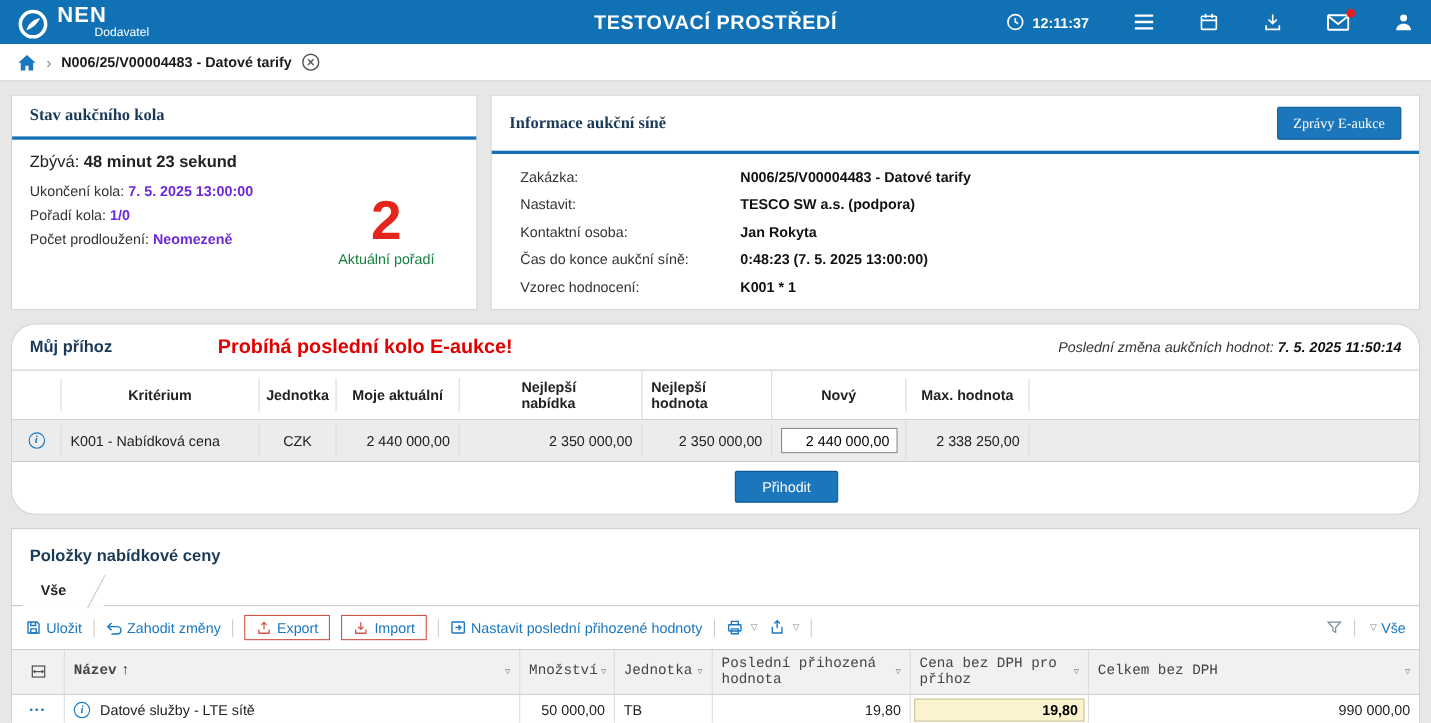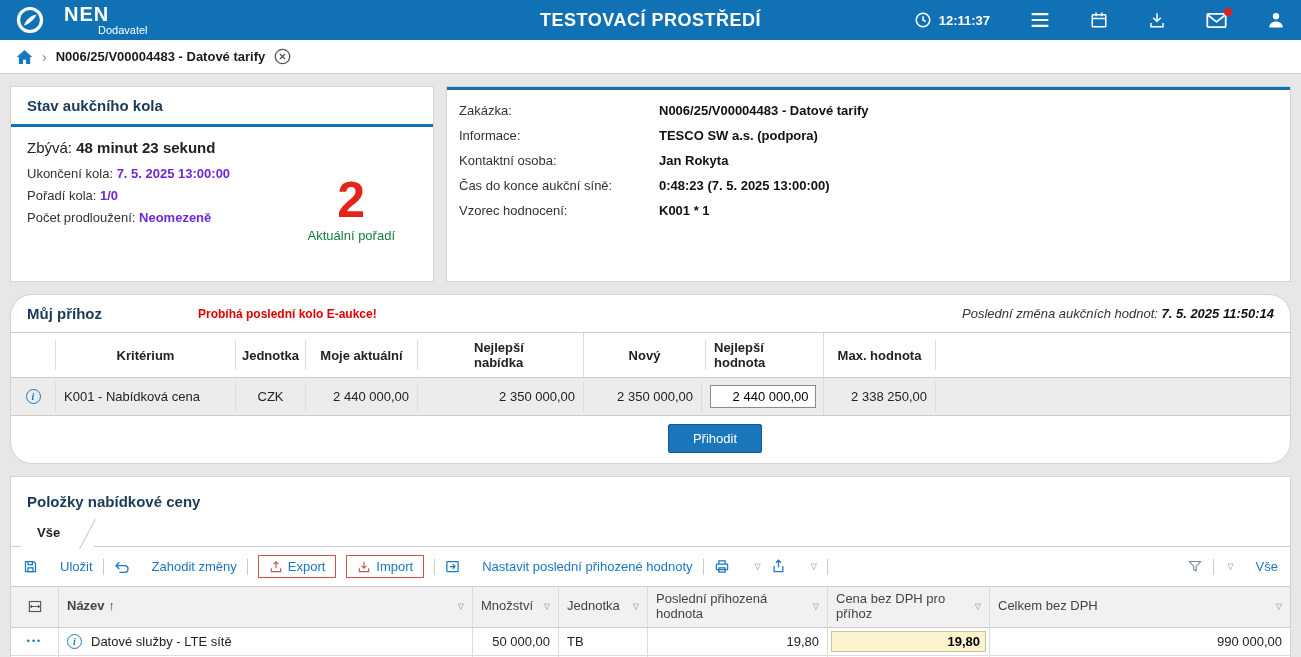--- a/index.html
+++ b/index.html
@@ -1,66 +1,66 @@
 <!DOCTYPE html>
 <html><head>
 <meta charset="utf-8">
 <style>
   * { margin:0; padding:0; box-sizing:border-box; }
   html,body { width:1301px; height:657px; overflow:hidden; }
   body { font-family:"Liberation Sans", sans-serif; background:#e7e7e7; color:#222; }
 
   
   .topbar { height:40px; background:#1171b5; display:flex; align-items:center; padding:0 16px; position:relative; color:#fff; }
-  .brand { display:flex; align-items:center; gap:20px; cursor:pointer; }
+  .brand { display:flex; align-items:flex-end; gap:8px; cursor:pointer; }
   .brand-text { display:flex; flex-direction:column; line-height:1; }
   .brand-name { font-size:20px; font-weight:bold; letter-spacing:1px; }
   .brand-sub { font-size:11px; margin-top:1px; margin-left:34px; }
   .top-title { position:absolute; left:50%; transform:translateX(-50%); font-size:18px; font-weight:bold; letter-spacing:.5px; }
   .top-right { margin-left:auto; display:flex; align-items:center; gap:40px; }
   .clockbox { display:flex; align-items:center; gap:7px; font-size:13px; font-weight:bold; }
   .icon-btn { display:flex; align-items:center; cursor:pointer; position:relative; }
   .mail-dot { position:absolute; top:-4px; right:-5px; width:8px; height:8px; border-radius:50%; background:#e02020; }
 
   
   .crumbbar { height:34px; background:#fff; border-bottom:1px solid #cfcfcf; display:flex; align-items:center; padding:0 16px; gap:9px; }
   .crumb-sep { color:#888; font-size:14px; }
   .crumb-item { font-size:13px; font-weight:bold; color:#1b1b1b; }
 
   
   .content { padding:12px 10px; }
   .row-top { display:flex; gap:12px; }
   .panel { background:#fff; border:1px solid #d2d2d2; }
-  .panel-head { display:flex; align-items:center; justify-content:space-between; padding:10px 16px; }
+  .panel-head { display:flex; align-items:center; justify-content:space-between; padding:10px 16px;font-family:Liberation Serif, serif; }
   .panel-title { font-size:15px; font-weight:bold; color:#1b3a57; }
   .blue-rule { height:3px; background:#1470b4; }
 
   
   .p-left { width:424px; flex:none; position:relative; height:196px; }
   .p-left .body { padding:12px 16px; }
   .line-big { font-size:15px; margin-bottom:10px; }
   .line-big b { font-size:15px; }
   .line { font-size:13px; margin:7px 0; color:#333; }
   .line b { color:#6d28d9; }
   .rank { position:absolute; right:38px; top:88px; text-align:center; }
   .rank-num { font-size:50px; line-height:1; font-weight:bold; color:#e4251b; }
   .rank-label { font-size:13px; color:#15803d; margin-top:3px; }
 
   
   .p-right { flex:1; height:196px; }
-  .p-right .body { padding:8px 12px; }
+  .p-right .body { padding:8px 26px; }
   .info-row { display:flex; padding:5px 0; font-size:13px; }
   .info-label { width:200px; color:#333; flex:none; }
   .info-value { font-weight:bold; color:#111; }
   .btn-blue { background:#1b76bb; color:#fff; border:1px solid #0e5a94; font-size:13px; padding:6px 14px; border-radius:2px; cursor:pointer; font-family:inherit; }
 
   
   .p-bid { margin-top:12px;border-radius:22px; }
   .bid-head { display:flex; align-items:center; padding:10px 16px; }
-  .bid-alert { color:#e00000; font-weight:bold; font-size:12px; margin-left:48px;padding-left:48px; }
+  .bid-alert { color:#e00000; font-weight:bold; font-size:18px; margin-left:48px;padding-left:48px; }
   .bid-change { margin-left:auto; font-size:13px; font-style:italic; color:#333; }
   .bid-change b { color:#111; }
   .mb-table { border-top:1px solid #ccc; font-size:13px; }
   .mb-row { display:flex; align-items:center; }
   .mb-row.hdr { border-bottom:1px solid #ccc; font-weight:bold; }
   .mb-row.data { background:#ececec; border-bottom:1px solid #ccc; }
   .mb-cell { padding:7px 8px; border-right:1px solid #dcdcdc; display:flex; align-items:center; min-height:30px; }
   .mb-cell.last { border-right:1px solid #dcdcdc; }
   .mb-fill { flex:1; border-right:none; }
   .c-info{width:45px; justify-content:center;} .c-krit{width:180px;} .c-jedn{width:70px; justify-content:center;}
@@ -72,35 +72,35 @@
   .bid-btn-wrap { margin-left:643px; width:122px; display:flex; justify-content:center; }
   .btn-bid { background:#1b76bb; color:#fff; border:1px solid #0e5a94; font-size:13px; padding:6px 24px; border-radius:2px; cursor:pointer; font-family:inherit; }
 
   
   .p-items { margin-top:12px; }
   .items-head { padding:16px 16px 8px; }
   .tabstrip { border-bottom:1px solid #c9c9c9; padding-left:10px; background:#fff; }
   .tab { position:relative; display:inline-block; padding:6px 34px 6px 16px; font-weight:bold; font-size:13px; background:#fff; margin-bottom:-1px; border-bottom:1px solid #fff; cursor:pointer; }
   .tab::after { content:''; position:absolute; right:6px; top:-2px; width:1px; height:34px; background:#c9c9c9; transform:rotate(28deg); }
   .toolbar { display:flex; align-items:center; padding:8px 12px; gap:10px; font-size:13px; color:#1a77c0; }
-  .tool-link { display:flex; align-items:center; gap:22px; cursor:pointer; }
+  .tool-link { display:flex; align-items:center; gap:4px; cursor:pointer; }
   .tool-box { display:flex; align-items:center; gap:5px; cursor:pointer; border:1px solid #cf5448; padding:3px 10px; }
   .sep { width:1px; height:16px; background:#ccc; }
   .caret { font-size:8px; color:#888; margin-left:3px; }
   .toolbar-right { margin-left:auto; display:flex; align-items:center; gap:10px; }
 
   .it-table { border-top:1px solid #ccc; font-size:13px; }
   .it-row { display:flex; }
   .it-row.hdr { background:#f1f1f1; border-bottom:1px solid #ccc; color:#444; }
   .it-row.data { border-bottom:1px solid #ddd; background:#fff; }
   .it-cell { padding:5px 8px; border-right:1px solid #dcdcdc; display:flex; align-items:center; min-height:27px; }
   .hdr .it-cell { min-height:38px; }
   .t-tool{width:48px; justify-content:center;} .t-name{width:414px;} .t-qty{width:86px;} .t-unit{width:89px;}
   .t-last{width:180px;} .t-price{width:162px;} .t-total{flex:1; border-right:none;}
-  .hd-flex { justify-content:space-between; }
+  .hd-flex { justify-content:space-between;font-family:Liberation Mono, monospace; }
   .hd-label { line-height:1.15; }
   .sort-arrow { font-weight:bold; color:#333; margin-left:4px; }
   .dots { color:#1a77c0; font-size:9px; letter-spacing:2px; cursor:pointer; }
   .name-cell-inner { display:flex; align-items:center; gap:9px; }
   .yellow-input { width:100%; height:21px; background:#fbf3cd; border:1px solid #c9c39a; text-align:right; font-weight:bold; font-size:13px; padding:1px 5px; font-family:inherit; }
   .yellow-input.focus { border:1px solid #2a7ab8; }
   .t-price.cellpad { padding:2px 3px; }
 
   .i-icon { width:15px; height:15px; min-width:15px; border:1px solid #1a77c0; border-radius:50%; color:#1a77c0; font:italic bold 10px "Liberation Serif", serif; display:inline-flex; align-items:center; justify-content:center; cursor:pointer; }
   svg { display:block; }
@@ -207,28 +207,32 @@
           <b>Neomezeně</b>
         </div>
         <div class="rank">
           <div class="rank-num">2</div>
           <div class="rank-label">Aktuální pořadí</div>
         </div>
       </div>
     </div>
 
     <div class="panel p-right">
+      <div class="panel-head">
+        <span class="panel-title">Informace aukční síně</span>
+        <button class="btn-blue">Zprávy E-aukce</button>
+      </div>
       <div class="blue-rule"></div>
       <div class="body">
         <div class="info-row">
           <span class="info-label">Zakázka:</span>
           <span class="info-value">N006/25/V00004483 - Datové tarify</span>
         </div>
         <div class="info-row">
-          <span class="info-label">Informace:</span>
+          <span class="info-label">Nastavit:</span>
           <span class="info-value">TESCO SW a.s. (podpora)</span>
         </div>
         <div class="info-row">
           <span class="info-label">Kontaktní osoba:</span>
           <span class="info-value">Jan Rokyta</span>
         </div>
         <div class="info-row">
           <span class="info-label">Čas do konce aukční síně:</span>
           <span class="info-value">0:48:23 (7. 5. 2025 13:00:00)</span>
         </div>
@@ -249,22 +253,22 @@
         <b>7. 5. 2025 11:50:14</b>
       </span>
     </div>
     <div class="mb-table">
       <div class="mb-row hdr">
         <div class="mb-cell c-info"></div>
         <div class="mb-cell c-krit">Kritérium</div>
         <div class="mb-cell c-jedn">Jednotka</div>
         <div class="mb-cell c-moje">Moje aktuální</div>
         <div class="mb-cell c-nab">Nejlepší nabídka</div>
+        <div class="mb-cell c-hodn">Nejlepší hodnota</div>
         <div class="mb-cell c-novy">Nový</div>
-        <div class="mb-cell c-hodn">Nejlepší hodnota</div>
         <div class="mb-cell c-max last">Max. hodnota</div>
         <div class="mb-cell mb-fill"></div>
       </div>
       <div class="mb-row data">
         <div class="mb-cell c-info">
             <span class="i-icon">
               <span>i</span>
             </span>
           </div>
         <div class="mb-cell c-krit">K001 - Nabídková cena</div>

